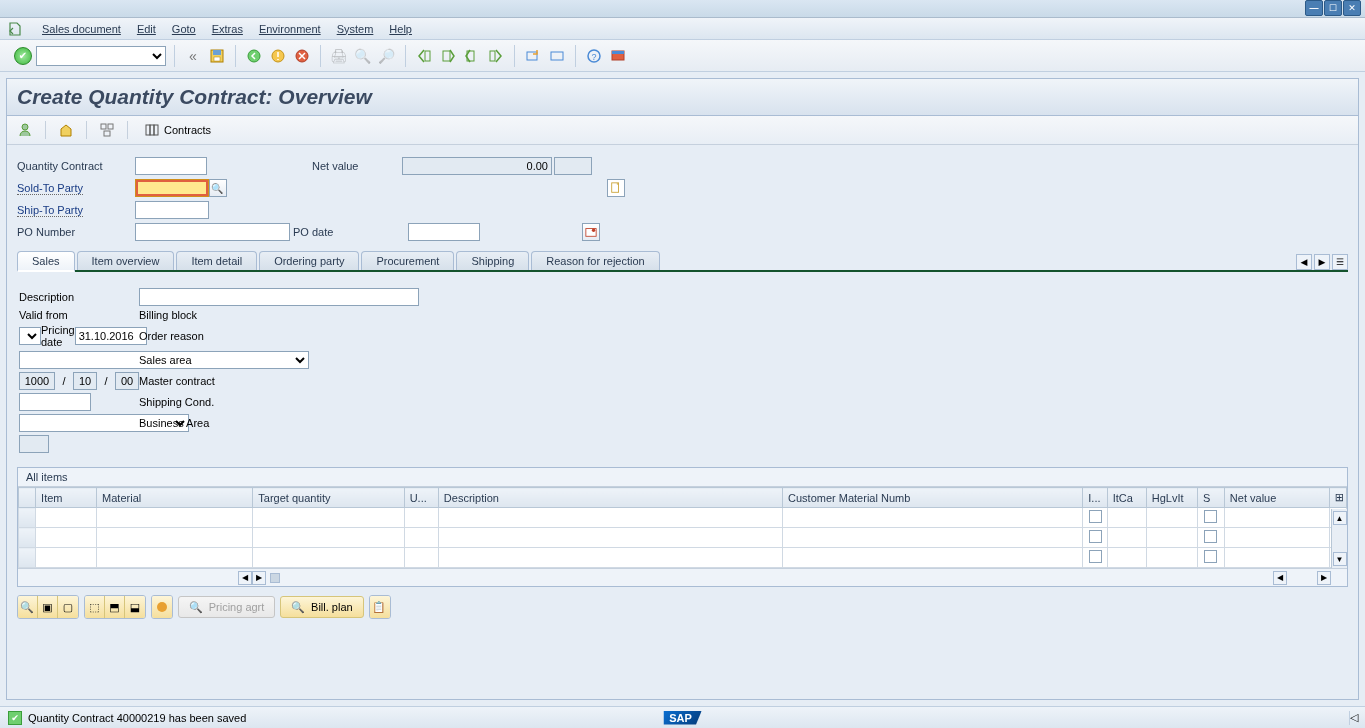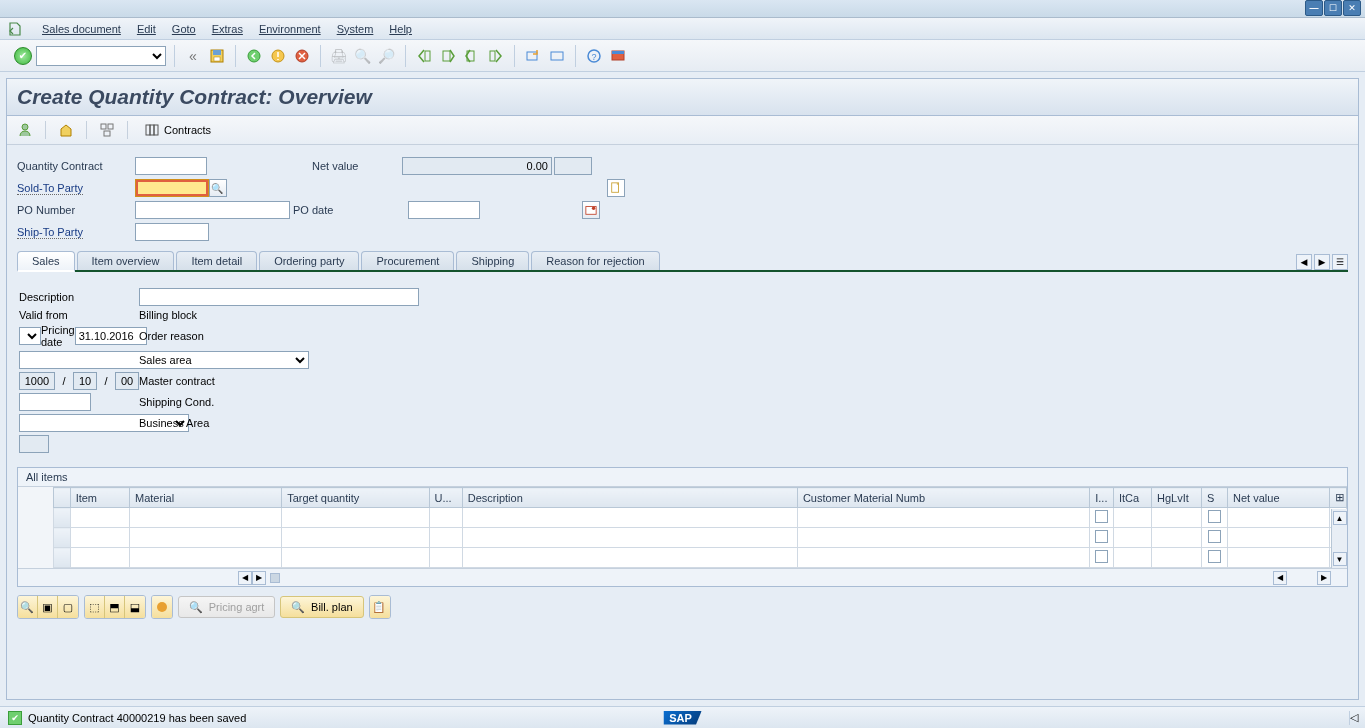--- a/index.html
+++ b/index.html
@@ -60,21 +60,21 @@
 
 .tab-body { padding: 16px 12px 10px 12px; }
 .grid-form { display: grid; grid-template-columns: 120px 1fr; row-gap: 3px; align-items: center; max-width: 500px; }
 .sel { height: 18px; border: 1px solid #8ca3b9; background: #fff; font-size: 11px; }
 .sa-inputs { display: flex; align-items: center; gap: 4px; justify-content: space-between; }
 .sa-text { margin-left: 8px; color: #2a3b52; }
 
 
 .items-panel { margin: 4px 10px 0 10px; border: 1px solid #a9bcd4; background: #f2f5f9; }
 .items-header { padding: 3px 8px; background: #eef3f9; border-bottom: 1px solid #c5d0dd; color: #2a3b52; }
-.items-table-wrap { position: relative; margin-left: 35px; }
+.items-table-wrap { position: relative; }
 .items-table { width: 100%; border-collapse: collapse; table-layout: fixed; }
 .items-table th { background: linear-gradient(#eef3f9,#dde6ef); border: 1px solid #b8c7d6; font-weight: normal; text-align: left; padding: 3px 5px; color: #2a3b52; height: 20px; font-size: 11px; }
 .items-table td { border: 1px solid #d0d9e3; background: #fff; height: 20px; padding: 0 2px; }
 .row-handle { width: 14px; background: linear-gradient(#eef3f9,#dde6ef) !important; }
 .chk { width: 13px; height: 13px; border: 1px solid #8ca3b9; background: #fff; display: inline-block; }
 .config-icon { width: 14px; background: linear-gradient(#eef3f9,#dde6ef); text-align: center; }
 .scroll-v { position: absolute; right: 0; top: 22px; bottom: 0; width: 16px; background: #e8eef5; border-left: 1px solid #b8c7d6; display: flex; flex-direction: column; align-items: center; justify-content: space-between; padding: 2px 0;}
 .scroll-h { height: 18px; background: #eef3f9; border-top: 1px solid #c5d0dd; display: flex; align-items: center; position: relative; }
 .scroll-btn { width: 14px; height: 14px; border: 1px solid #a9bcd4; background: #eef3f9; font-size: 8px; display: flex; align-items: center; justify-content: center; cursor: pointer; }
 .scroll-thumb { width: 10px; height: 10px; background: #cbd7e3; border: 1px solid #a9bcd4; }
@@ -263,38 +263,38 @@
           <span class="form-label-wrap"><span class="form-label link">Sold-To Party</span></span>
           <input class="input yellow" style="width: 74px;" value="">
           <div class="small-icon-btn">🔍</div>
           <span style="flex:0 0 380px"></span>
           <div class="small-icon-btn" style="background:#fff">
               <svg viewBox="0 0 14 14" width="12" height="12">
                 <rect x="2" y="1" width="8" height="11" fill="#fff" stroke="#c9a030"></rect>
                 <path d="M8 1l2 2H8z" fill="#c9a030"></path>
               </svg>
             </div>
+        </div>
+        <div class="form-row">
+          <span class="form-label-wrap"><span class="form-label link">Ship-To Party</span></span>
+          <input class="input" style="width: 74px;" value="">
         </div>
         <div class="form-row">
           <span class="form-label">PO Number</span>
           <input class="input" style="width: 155px;" value="">
           <span style="width:3px"></span>
           <span class="form-label" style="width:115px">PO date</span>
           <input class="input" style="width: 72px;" value="">
           <span style="width:102px"></span>
           <div class="small-icon-btn">
               <svg viewBox="0 0 14 14" width="12" height="12">
                 <rect x="1" y="3" width="12" height="9" fill="#fff" stroke="#c04028"></rect>
                 <circle cx="10" cy="5" r="2" fill="#c04028"></circle>
               </svg>
             </div>
-        </div>
-        <div class="form-row">
-          <span class="form-label-wrap"><span class="form-label link">Ship-To Party</span></span>
-          <input class="input" style="width: 74px;" value="">
         </div>
       </div>
 
       <div class="tabs-wrap">
         <div class="tabs">
           <div class="tab active">Sales</div>
           <div class="tab">Item overview</div>
           <div class="tab">Item detail</div>
           <div class="tab">Ordering party</div>
           <div class="tab">Procurement</div>

